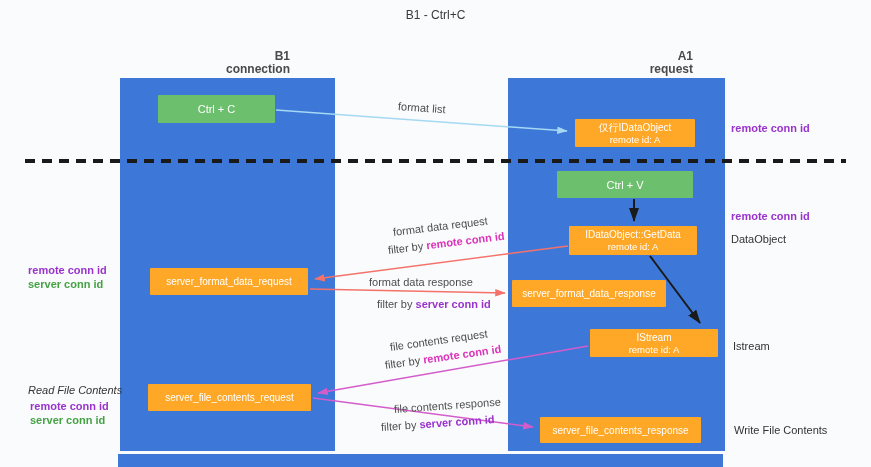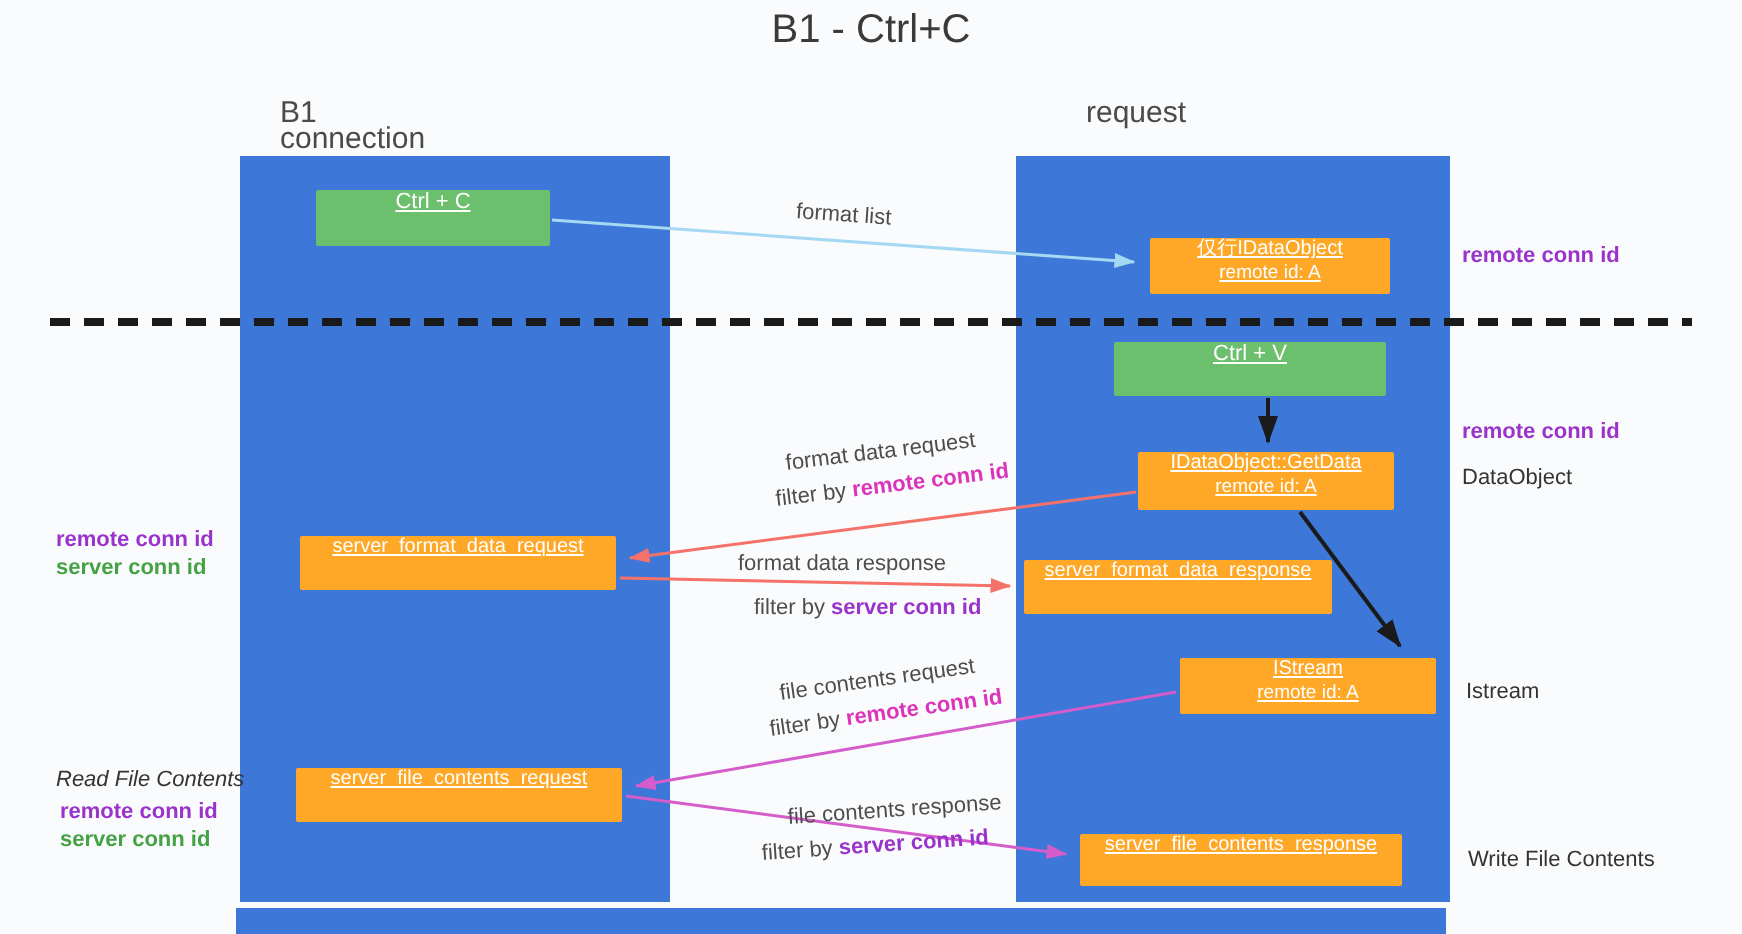--- a/index.html
+++ b/index.html
@@ -24,50 +24,50 @@
     height: 467px;
     background: #fafbfc;
     overflow: hidden;
   }
   .title-block {
     position: absolute;
     left: 0; top: 6px;
     width: 871px;
     text-align: center;
     color: #3a3a3a;
-    font-size: 20px;
+    font-size: 12px;
     line-height: 19px;
   }
   .lane-header {
     position: absolute;
-    text-align: left;
-    font-size: 15px;
+    text-align: right;
+    font-size: 12px;
     line-height: 13px;
     color: #4a4a4a;
+    font-weight: bold;
   }
   .lane {
     position: absolute;
     background: var(--lane_blue, #3d78d8);
   }
   .bottom-bar {
     position: absolute;
     left: 118px; top: 454px;
     width: 605px; height: 13px;
     background: var(--lane_blue, #3d78d8);
   }
   .box {
     position: absolute;
     display: flex;
     flex-direction: column;
     align-items: center;
-    justify-content: flex-start;
+    justify-content: center;
     color: #fff;
     text-align: center;
     border-radius: 1px;
-    text-decoration: underline;
   }
   .box.green { background: var(--box_green, #6cbf6c); font-size: 11px; }
   .box.orange { background: var(--box_orange, #ffa726); font-size: 10px; }
   .box .l1 { font-size: 10px; line-height: 12px; }
   .box .l2 { font-size: 9.5px; line-height: 11px; }
   .lbl {
     position: absolute;
     font-size: 11px;
     line-height: 13px;
     color: #4d4d4d;
@@ -99,20 +99,21 @@
 
   <div class="title-block">
     <div>B1 - Ctrl+C</div>
   </div>
 
   <div class="lane-header" style="left:140px; top:50px; width:150px;">
     <div>B1</div>
     <div>connection</div>
   </div>
   <div class="lane-header" style="left:543px; top:50px; width:150px;">
+    <div>A1</div>
     <div>request</div>
   </div>
 
   <div class="lane" style="left:120px; top:78px; width:215px; height:373px;"></div>
   <div class="lane" style="left:508px; top:78px; width:217px; height:373px;"></div>
   <div class="bottom-bar"></div>
 
   <svg class="overlay" width="871" height="467" viewBox="0 0 871 467">
     <defs>
       <marker id="ah-blue" markerWidth="9" markerHeight="7" refX="6.5" refY="2.5" orient="auto" markerUnits="strokeWidth">

